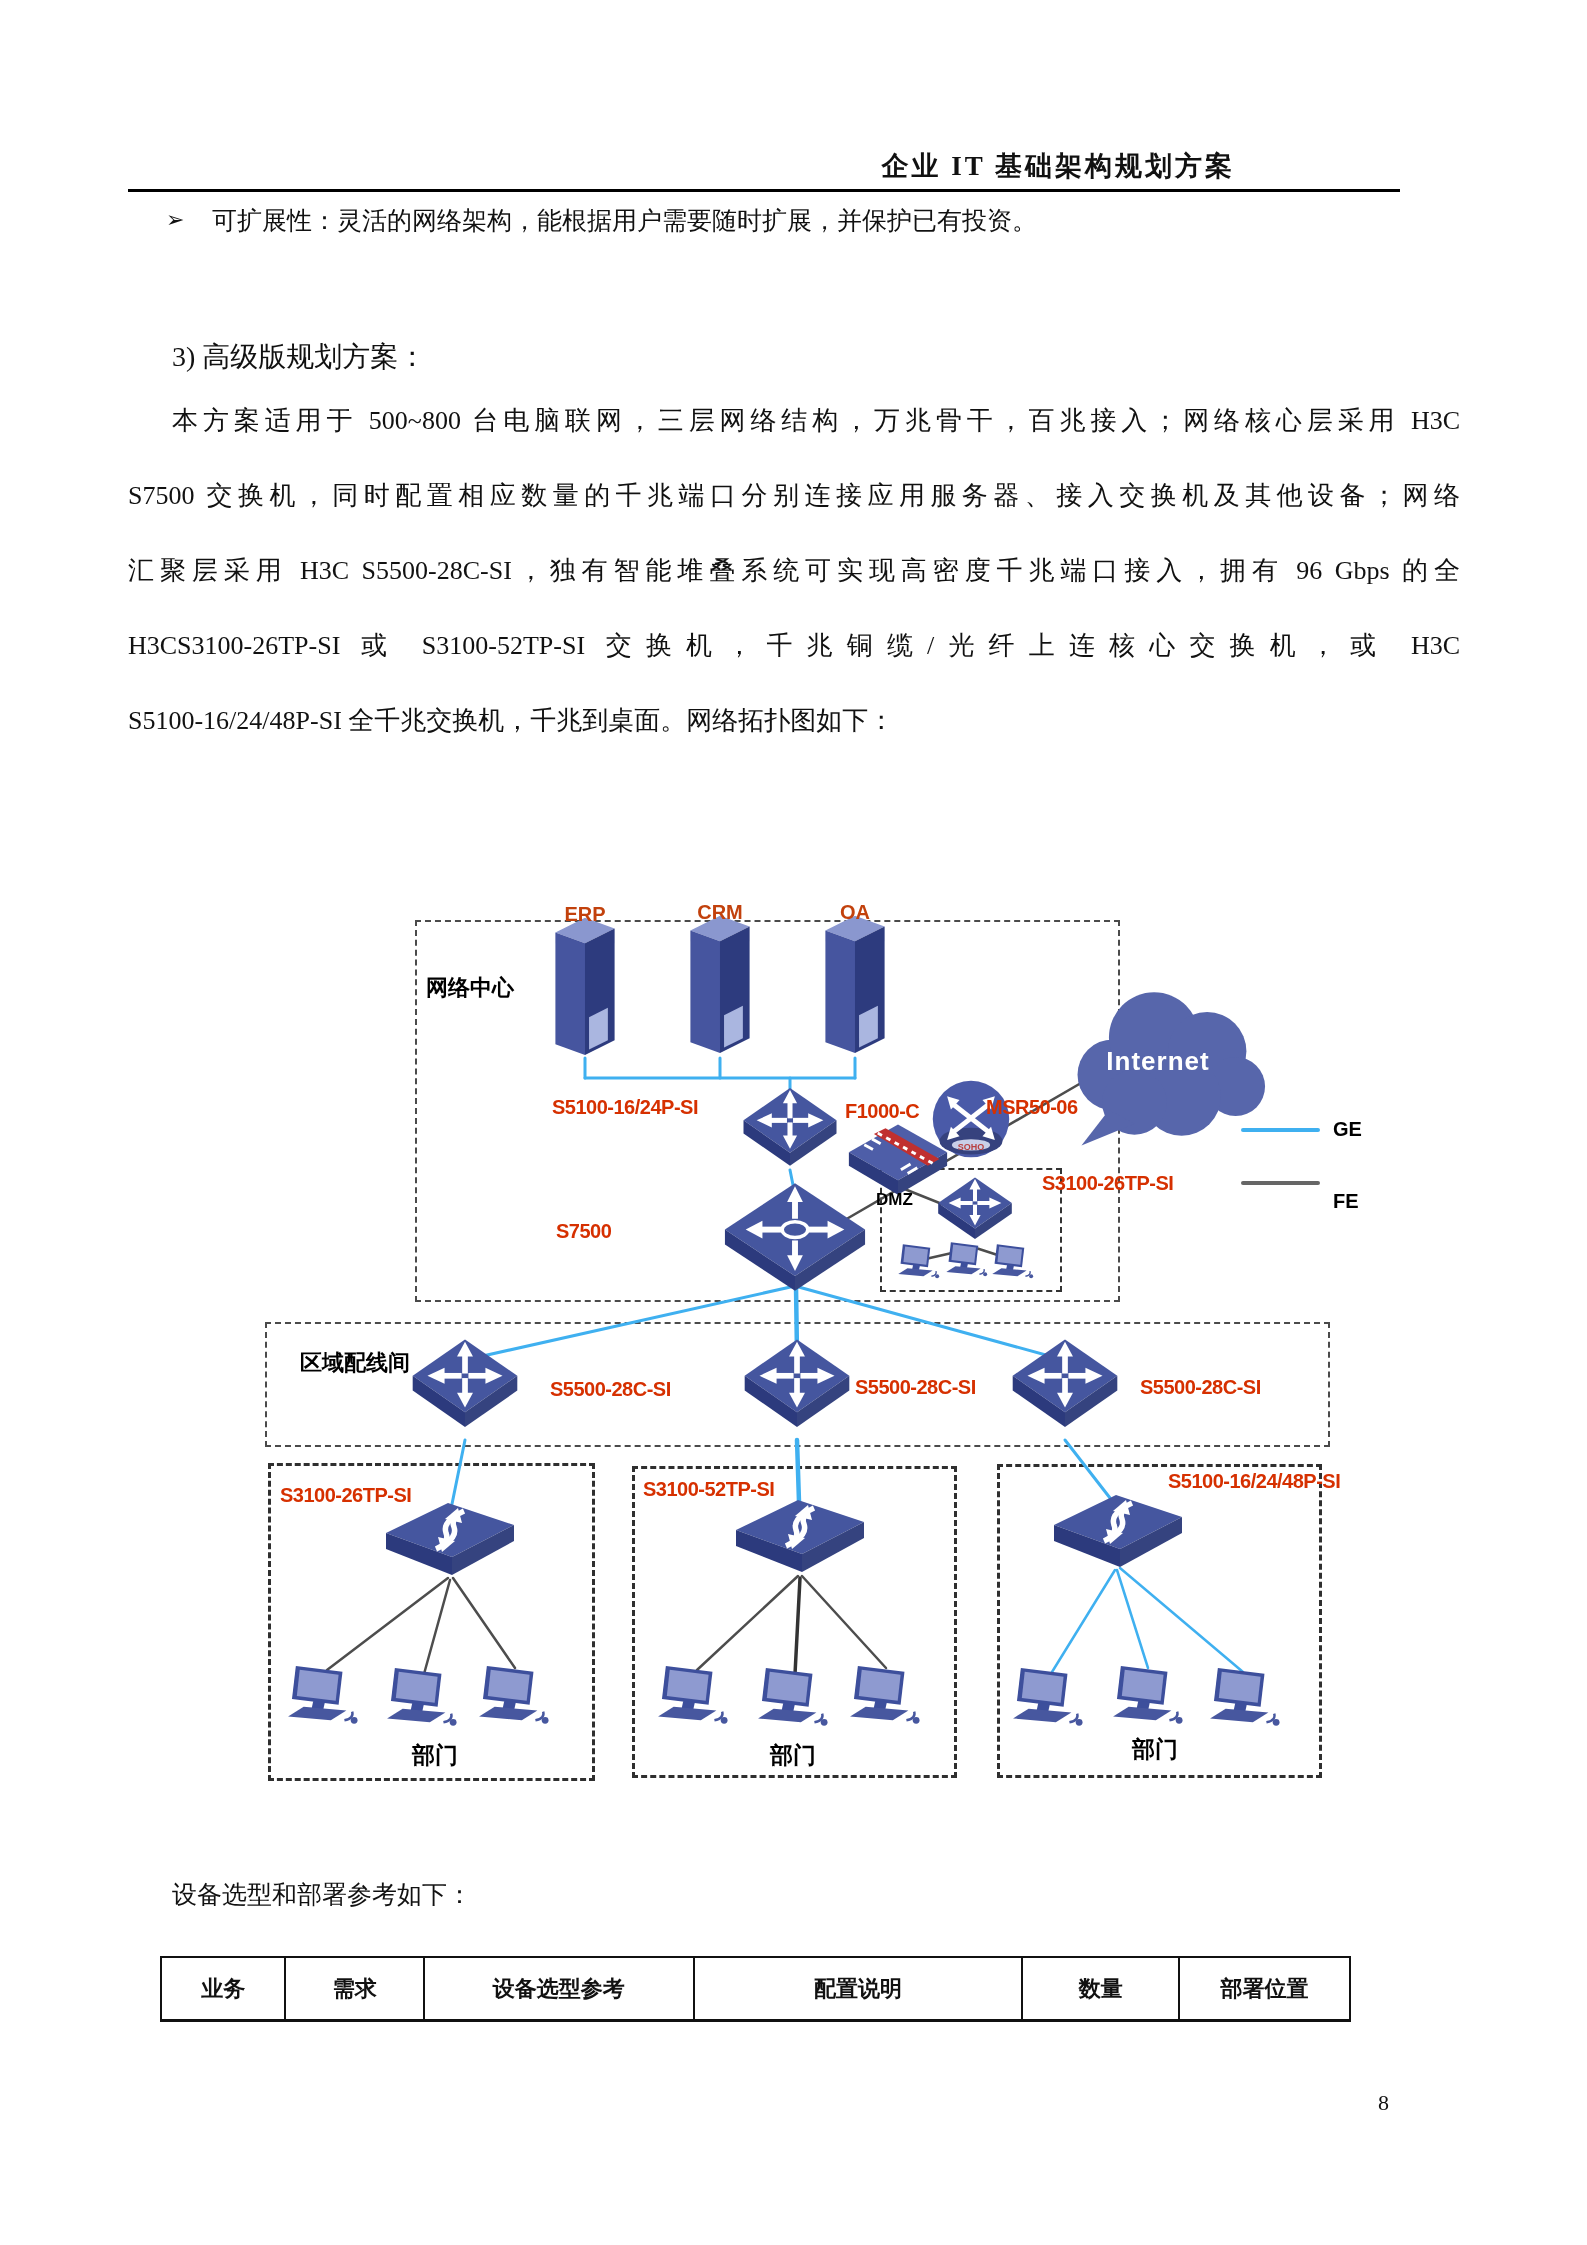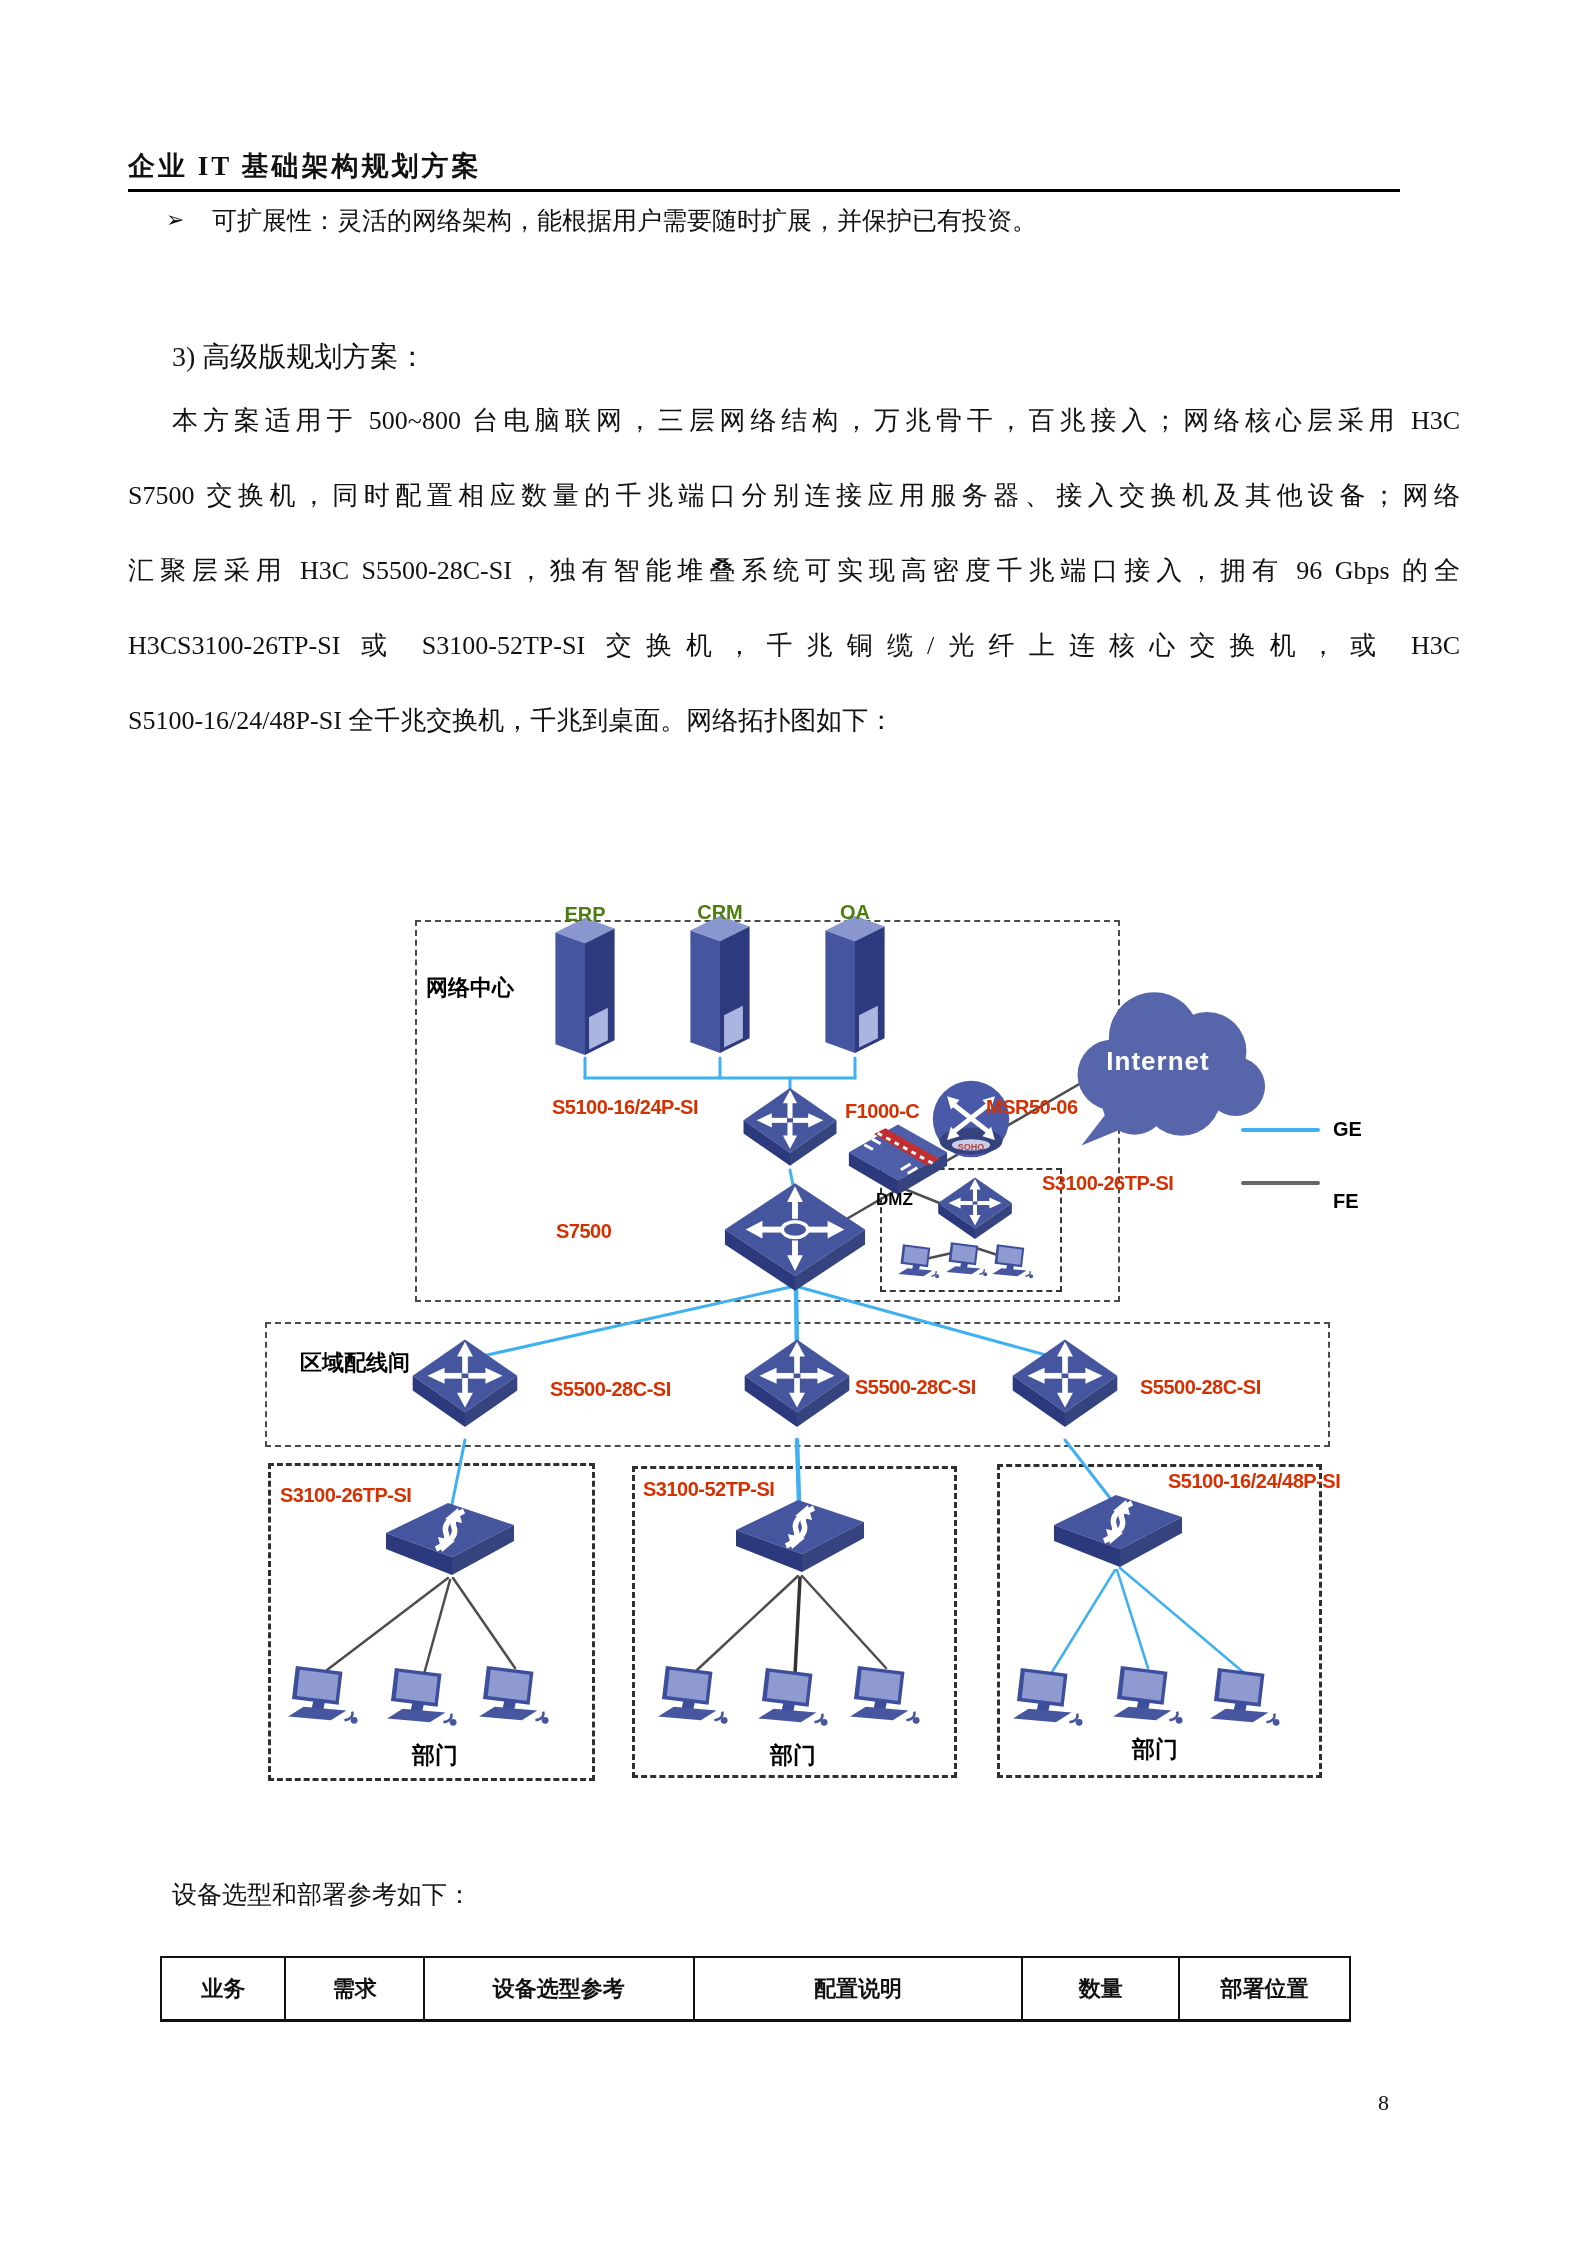--- a/index.html
+++ b/index.html
@@ -3,21 +3,21 @@
 <meta charset="utf-8">
 <style>
   html,body{margin:0;padding:0;background:#888;}
   .page{
     position:relative;width:1587px;height:2245px;background:#ffffff;
     margin:0 auto;overflow:hidden;
     font-family:"Liberation Serif","DejaVu Serif",serif;color:#111;
   }
   .abs{position:absolute;}
   
-  .doc-header{left:128px;top:148px;width:1107px;text-align:left;
+  .doc-header{left:128px;top:148px;width:1107px;text-align:right;
     font-size:27px;font-weight:bold;letter-spacing:3px;white-space:nowrap;}
   .header-rule{left:128px;top:189px;width:1272px;height:3px;background:#000;}
   .bullet-marker{left:166px;top:207px;font-size:22px;font-family:"DejaVu Sans",sans-serif;}
   .bullet-text{left:212px;top:204px;font-size:25px;white-space:nowrap;}
   .section-heading{left:172px;top:338px;font-size:28px;white-space:nowrap;}
   .para{left:128px;top:404px;width:1332px;font-size:26px;}
   .para .pline{height:75px;line-height:34px;text-align:justify;text-align-last:justify;white-space:normal;}
   .para .pline.first{padding-left:44px;width:1288px;}
   .para .pline.last{text-align-last:left;}
   .table-intro{left:172px;top:1878px;font-size:25px;white-space:nowrap;}
@@ -36,21 +36,21 @@
   .box-dist{left:265px;top:1322px;width:1065px;height:125px;}
   .box-dept1{left:268px;top:1463px;width:327px;height:318px;border-width:3px;border-color:#2f2f2f;}
   .box-dept2{left:632px;top:1466px;width:325px;height:312px;border-width:3px;border-color:#2f2f2f;}
   .box-dept3{left:997px;top:1464px;width:325px;height:314px;border-width:3px;border-color:#2f2f2f;}
   .net-svg{left:0;top:0;z-index:2;pointer-events:none;}
   
   .dlabel{z-index:3;font-family:"Liberation Sans","DejaVu Sans",sans-serif;
     font-weight:bold;white-space:nowrap;}
   .zone{font-size:22px;color:#000;}
   .red{font-size:20px;color:#d63000;letter-spacing:-0.5px;}
-  .srv{font-size:20px;color:#4d7c0f;width:70px;text-align:center;}
+  .srv{font-size:20px;color:#c2410c;width:70px;text-align:center;}
   .dmz-t{font-size:17px;color:#000;}
   .leg{font-size:20px;color:#000;}
   .dept{font-size:23px;color:#000;width:90px;text-align:center;}
   .inet{font-size:26px;color:#fff;width:120px;text-align:center;letter-spacing:1px;}
   .soho{font-size:9px;color:#b84040;width:44px;text-align:center;font-weight:bold;}
 </style>
 </head>
 <body>
 
 <div class="page">

